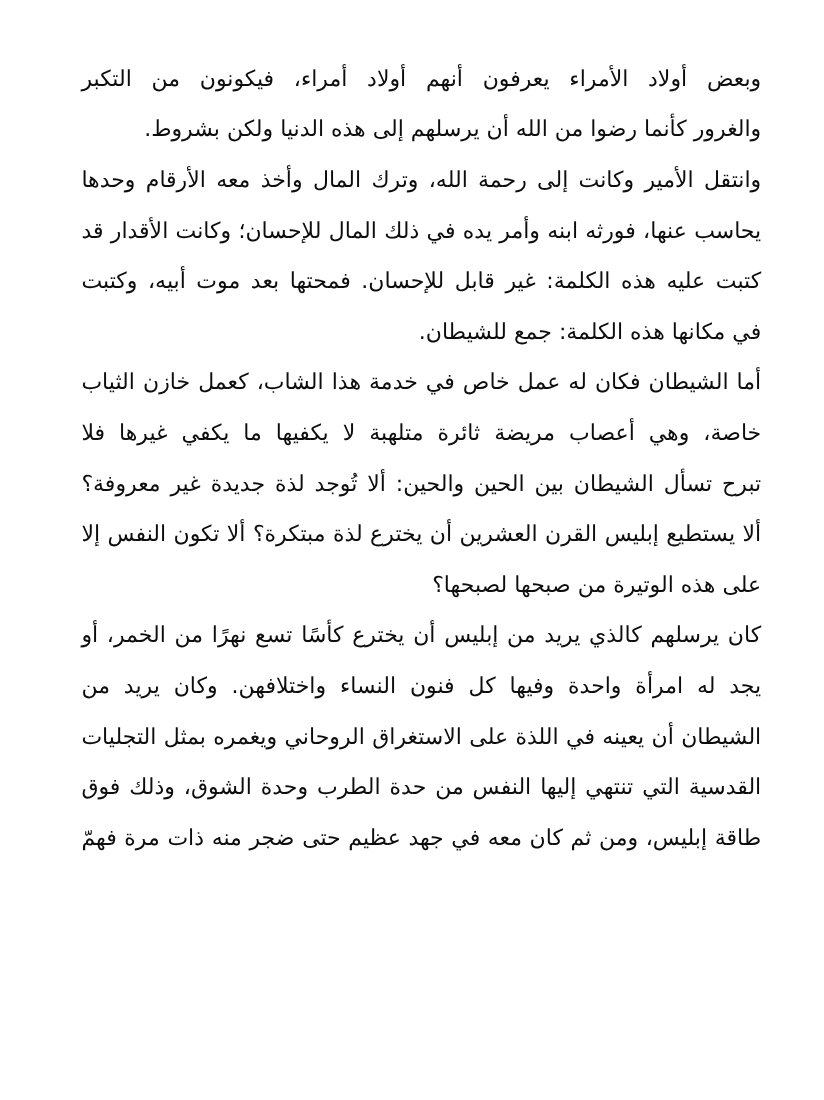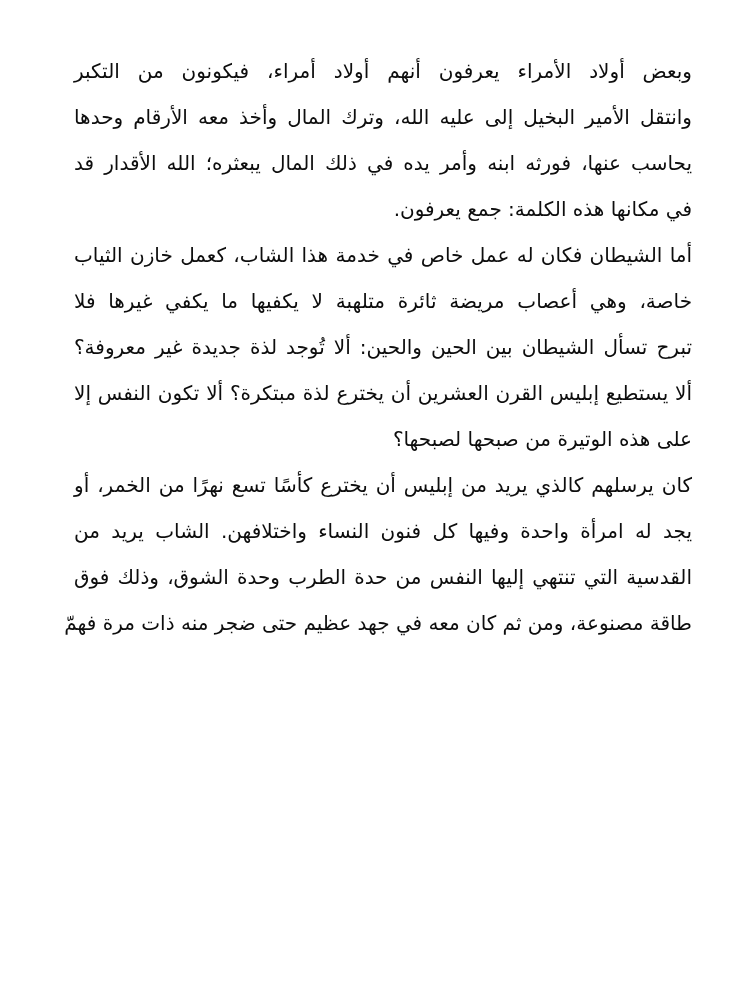--- a/index.html
+++ b/index.html
@@ -39,26 +39,29 @@
     text-align: right;
     text-align-last: right;
   }
 </style>
 </head>
 <body style="background: rgb(255, 255, 255);">
 
 <main class="page">
   <section class="text-block" dir="rtl" style="color: rgb(13, 13, 13);">
       <div class="line">وبعض أولاد الأمراء يعرفون أنهم أولاد أمراء، فيكونون من التكبر</div>
-      <div class="line">وانتقل الأمير البخيل إلى عليه الله، وترك المال وأخذ معه الأرقام وحدها</div>
-      <div class="line">يحاسب عنها، فورثه ابنه وأمر يده في ذلك المال يبعثره؛ الله الأقدار قد</div>
-      <div class="line para-end">في مكانها هذه الكلمة: جمع يعرفون.</div>
+      <div class="line para-end">والغرور كأنما رضوا من الله أن يرسلهم إلى هذه الدنيا ولكن بشروط.</div>
+      <div class="line">وانتقل الأمير وكانت إلى رحمة الله، وترك المال وأخذ معه الأرقام وحدها</div>
+      <div class="line">يحاسب عنها، فورثه ابنه وأمر يده في ذلك المال للإحسان؛ وكانت الأقدار قد</div>
+      <div class="line">كتبت عليه هذه الكلمة: غير قابل للإحسان. فمحتها بعد موت أبيه، وكتبت</div>
+      <div class="line para-end">في مكانها هذه الكلمة: جمع للشيطان.</div>
       <div class="line">أما الشيطان فكان له عمل خاص في خدمة هذا الشاب، كعمل خازن الثياب</div>
       <div class="line">خاصة، وهي أعصاب مريضة ثائرة متلهبة لا يكفيها ما يكفي غيرها فلا</div>
       <div class="line">تبرح تسأل الشيطان بين الحين والحين: ألا تُوجد لذة جديدة غير معروفة؟</div>
       <div class="line">ألا يستطيع إبليس القرن العشرين أن يخترع لذة مبتكرة؟ ألا تكون النفس إلا</div>
       <div class="line para-end">على هذه الوتيرة من صبحها لصبحها؟</div>
       <div class="line">كان يرسلهم كالذي يريد من إبليس أن يخترع كأسًا تسع نهرًا من الخمر، أو</div>
-      <div class="line">يجد له امرأة واحدة وفيها كل فنون النساء واختلافهن. الشاب يريد من</div>
+      <div class="line">يجد له امرأة واحدة وفيها كل فنون النساء واختلافهن. وكان يريد من</div>
+      <div class="line">الشيطان أن يعينه في اللذة على الاستغراق الروحاني ويغمره بمثل التجليات</div>
       <div class="line">القدسية التي تنتهي إليها النفس من حدة الطرب وحدة الشوق، وذلك فوق</div>
-      <div class="line">طاقة مصنوعة، ومن ثم كان معه في جهد عظيم حتى ضجر منه ذات مرة فهمّ</div>
+      <div class="line">طاقة إبليس، ومن ثم كان معه في جهد عظيم حتى ضجر منه ذات مرة فهمّ</div>
     </section>
 </main>
 
 </body></html>

